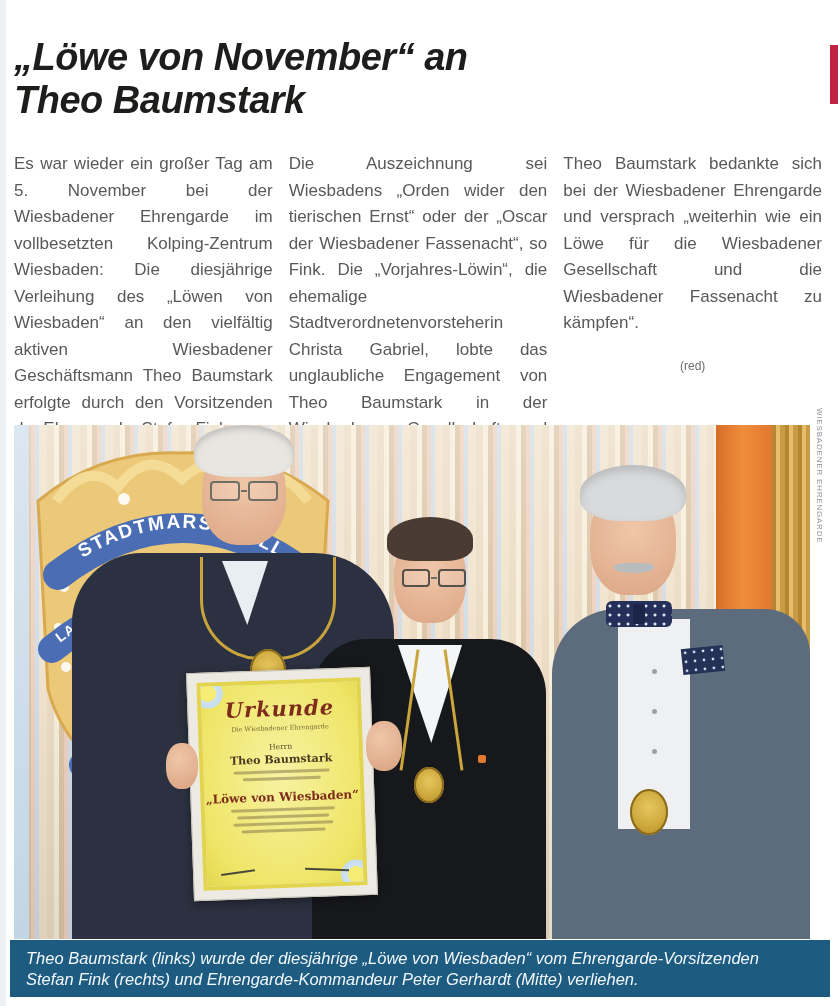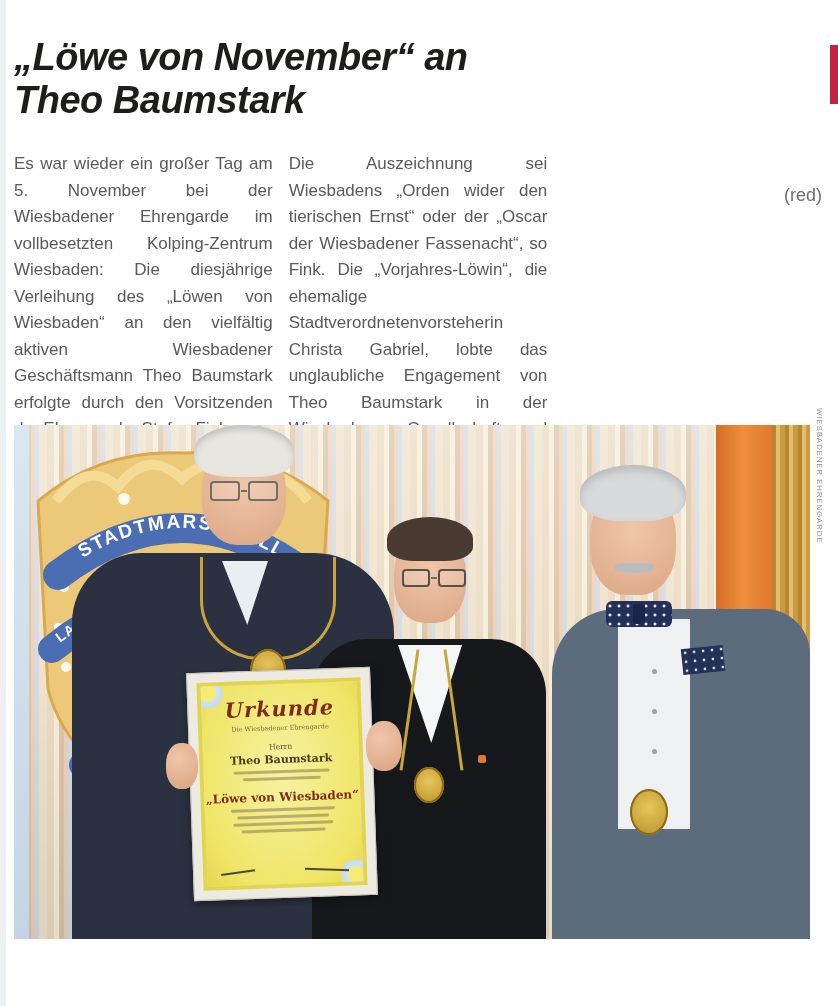--- a/index.html
+++ b/index.html
@@ -17,21 +17,21 @@
     letter-spacing:-0.5px;color:#1d1d1b;
   }
 
   
   .columns{
     position:absolute;left:14px;top:151px;width:808px;
     display:grid;grid-template-columns:1fr 1fr 1fr;column-gap:16px;
     font-size:17px;line-height:1.56;color:#58595b;text-align:justify;
   }
   .columns p{margin:0;}
-  .byline{margin-top:30px;text-align:right;font-size:18px;color:#6d6e70;}
+  .byline{margin-top:20px;text-align:center;font-size:12px;color:#6d6e70;}
 
   
   .photo{
     position:absolute;left:14px;top:425px;width:796px;height:514px;overflow:hidden;
     background:
       repeating-linear-gradient(90deg,
         #ecdcc4 0 7px,#f7eedb 7px 12px,#dcc6a9 12px 17px,
         #eed2c0 17px 21px,#d3dde6 21px 25px,#f1e3cd 25px 33px);
   }
   .photo::after{ 
@@ -144,20 +144,21 @@
 
   <div class="title">
     <div>„Löwe von November“ an</div>
     <div>Theo Baumstark</div>
   </div>
 
   <div class="columns">
     <p>Es war wieder ein großer Tag am 5. November bei der Wiesbadener Ehrengarde im vollbesetzten Kolping-Zentrum Wiesbaden: Die diesjährige Verleihung des „Löwen von Wiesbaden“ an den vielfältig aktiven Wiesbadener Geschäftsmann Theo Baumstark erfolgte durch den Vorsitzenden der Ehrengarde, Stefan Fink.</p>
     <p>Die Auszeichnung sei Wiesbadens „Orden wider den tierischen Ernst“ oder der „Oscar der Wiesbadener Fassenacht“, so Fink. Die „Vorjahres-Löwin“, die ehemalige Stadtverordnetenvorsteherin Christa Gabriel, lobte das unglaubliche Engagement von Theo Baumstark in der Wiesbadener Gesellschaft und beim Brauchtum Fassenacht.</p>
     <div>
+      <p>Theo Baumstark bedankte sich bei der Wiesbadener Ehrengarde und versprach „weiterhin wie ein Löwe für die Wiesbadener Gesellschaft und die Wiesbadener Fassenacht zu kämpfen“.</p>
       <div class="byline">(red)</div>
     </div>
   </div>
 
   <div class="photo">
     <div class="blue-strip"></div>
 
     <svg class="emblem" viewBox="0 0 332 392">
       <path d="M22,64 Q84,12 166,16 Q248,12 312,64 L300,252 Q278,332 166,384 Q52,332 32,252 Z" fill="#ecc879" stroke="#d8a94e" stroke-width="3"></path>
       <path d="M40,64 Q72,22 102,50 Q132,10 166,42 Q200,10 230,50 Q260,22 292,64" fill="none" stroke="#f4dc96" stroke-width="10"></path>
@@ -257,14 +258,15 @@
         <div class="sig sig-l"></div>
         <div class="sig sig-r"></div>
       </div>
     </div>
     <div class="hand hand-l"></div>
     <div class="hand hand-r"></div>
   </div>
 
   <div class="credit">WIESBADENER EHRENGARDE</div>
 
+  <div class="caption" style="background:#1d5b80;">Theo Baumstark (links) wurde der diesjährige „Löwe von Wiesbaden“ vom Ehrengarde-Vorsitzenden Stefan Fink (rechts) und Ehrengarde-Kommandeur Peter Gerhardt (Mitte) verliehen.</div>
 
 </div>
 
 </body></html>

